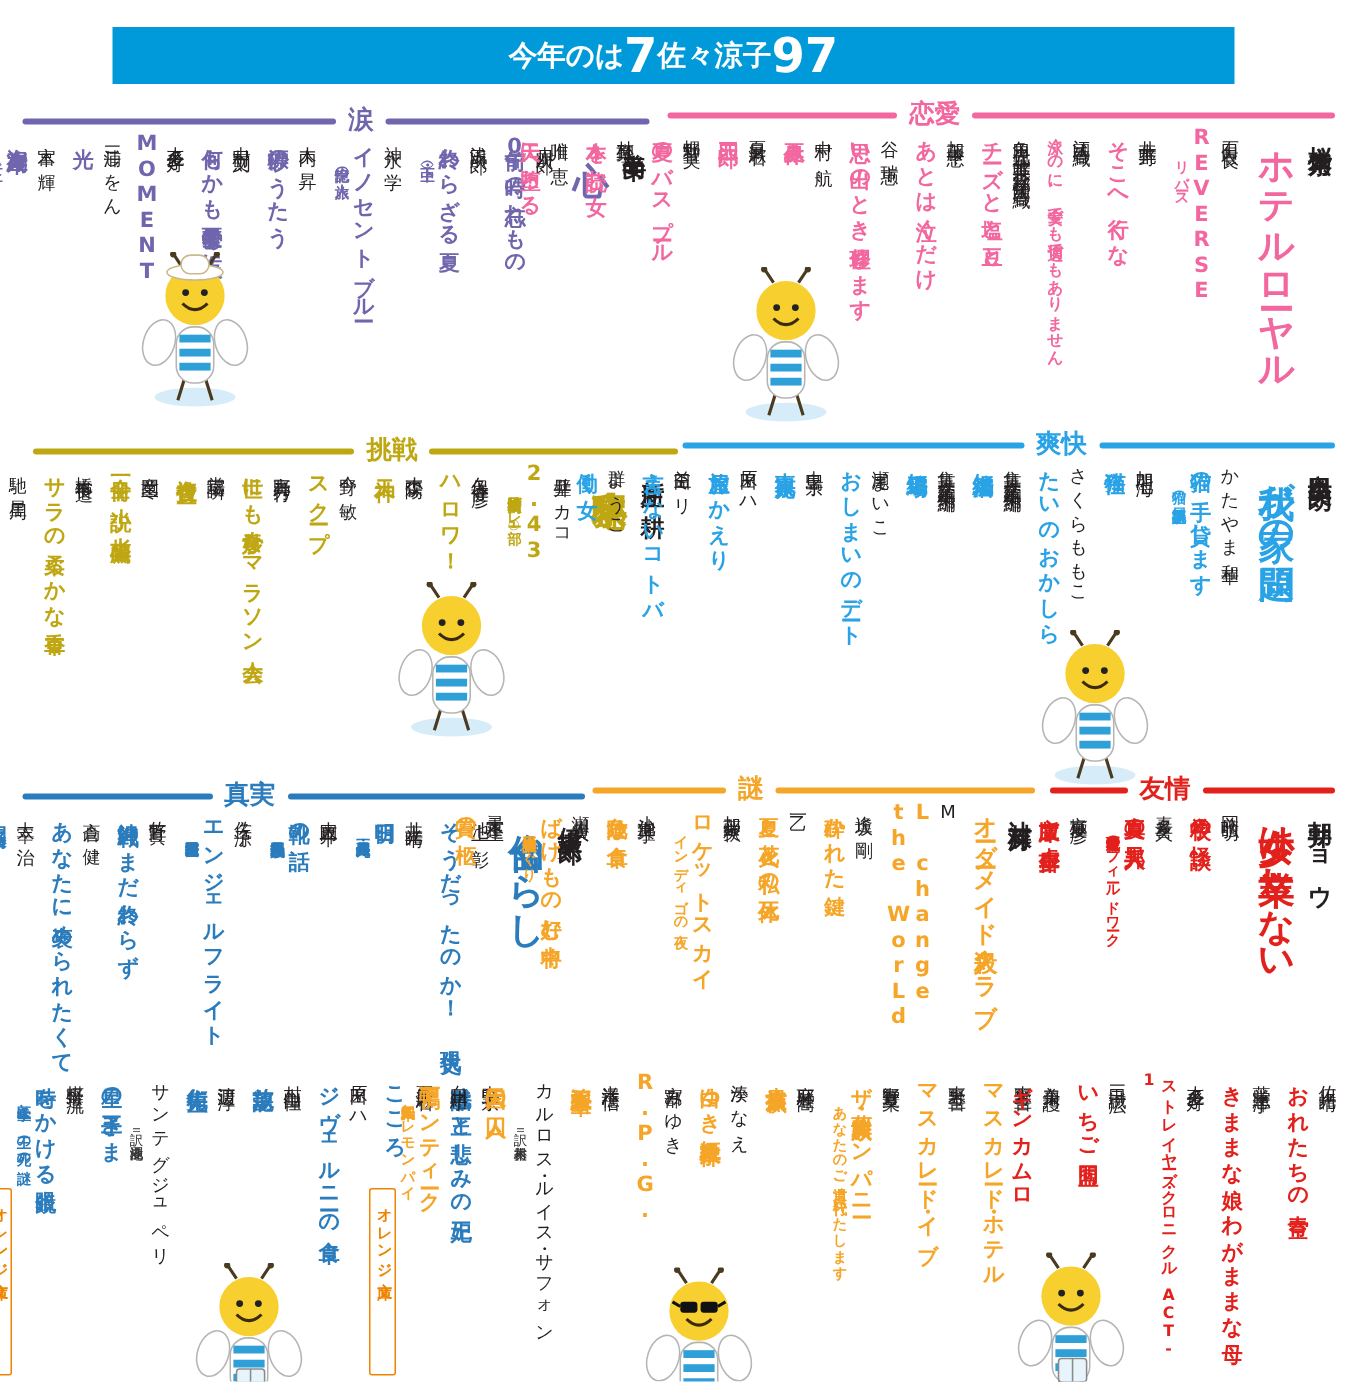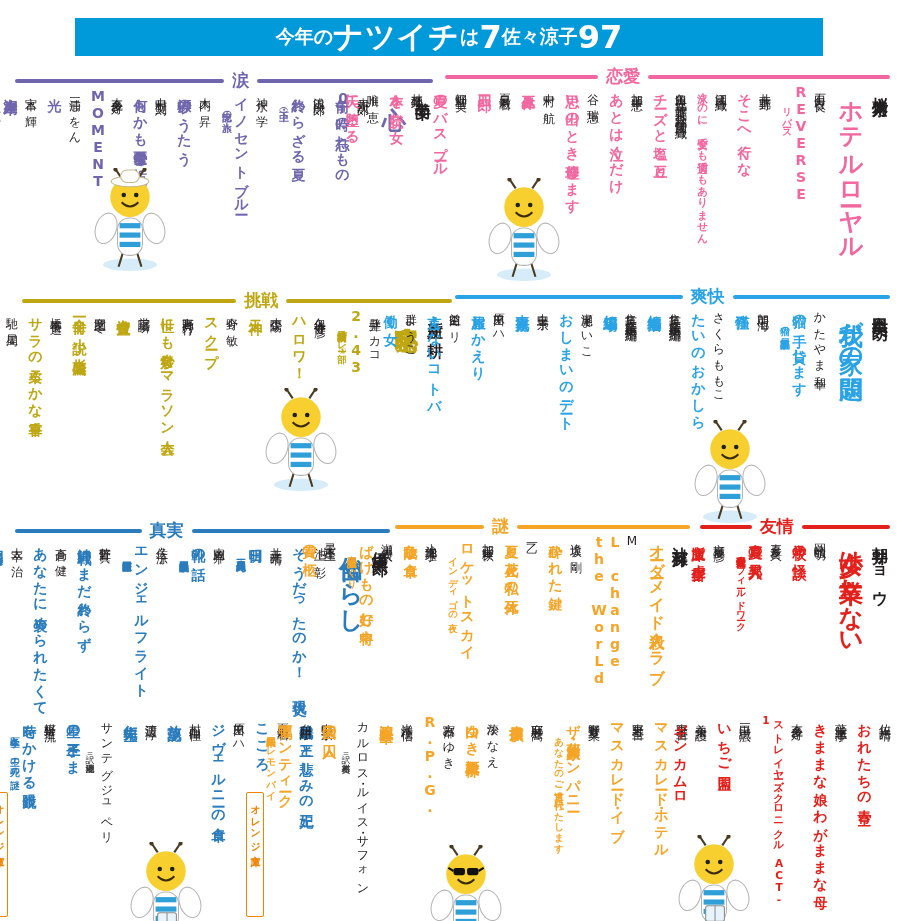--- a/index.html
+++ b/index.html
@@ -35,21 +35,20 @@
     border:1.5px solid;border-radius:2px;letter-spacing:1px;
   }
   .bee{position:absolute;}
   .bee svg{display:block;}
 </style>
 </head>
 <body>
 
 <div class="banner" style="background: rgb(0, 153, 217);">
   <span class="seg-m">今年の</span>
-  <span class="seg-l">ナツイチ</span>
   <span class="seg-m">は</span>
   <span class="seg-n">7</span>
   <span class="seg-m">佐々涼子</span>
   <span class="seg-n">97</span>
 </div>
 
 <div class="sec-head" style="left:15px;top:72px;width:418px;">
   <span class="rule" style="flex: 50 1 0%; background: rgb(111, 102, 173);"></span>
   <span class="lbl" style="color: rgb(111, 102, 173);">涙</span>
   <span class="rule" style="flex: 42 1 0%; background: rgb(111, 102, 173);"></span>

